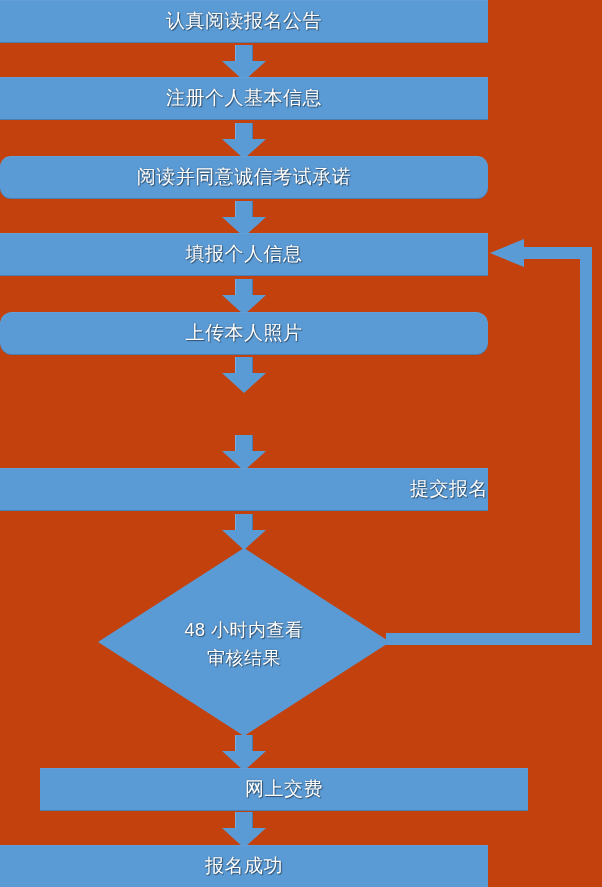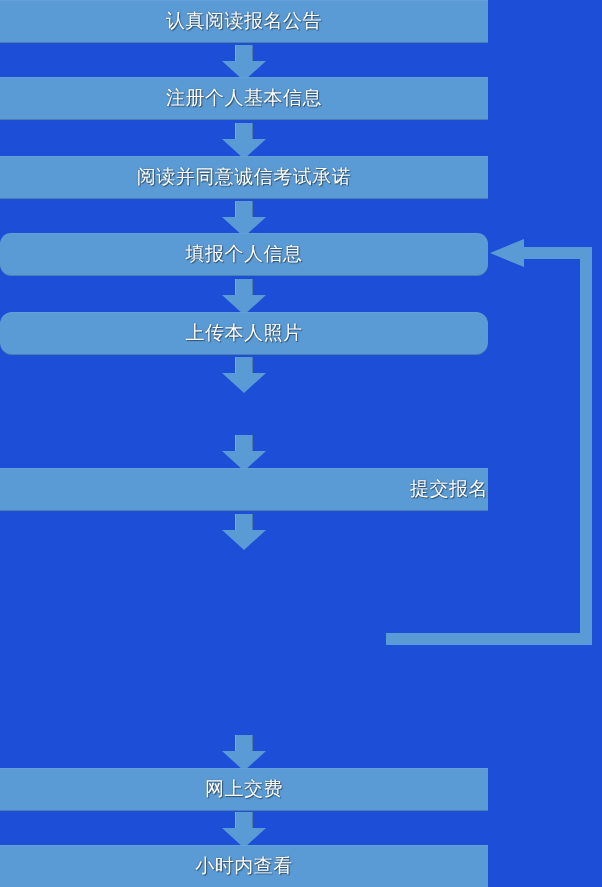--- a/index.html
+++ b/index.html
@@ -8,21 +8,21 @@
     padding: 0;
     background: #000000;
   }
   body {
     font-family: "Liberation Sans", "DejaVu Sans", sans-serif;
   }
   #canvas {
     position: relative;
     width: 602px;
     height: 887px;
-    background: #1d4ed8;
+    background: #c2410c;
     overflow: hidden;
   }
 
   
   .node-box {
     position: absolute;
     left: 0;
     width: 488px;
     height: 43px;
     background: #5B9BD5;
@@ -150,30 +150,30 @@
 
   <div class="node-box" style="top:77px;">
     <span class="node-label">注册个人基本信息</span>
   </div>
 
   <div class="arrow-down" style="top:123px;">
     <div class="shaft"></div>
     <div class="head"></div>
   </div>
 
-  <div class="node-box" style="top:156px;">
+  <div class="node-box" style="top:156px;border-radius:11px;">
     <span class="node-label">阅读并同意诚信考试承诺</span>
   </div>
 
   <div class="arrow-down" style="top:201px;">
     <div class="shaft"></div>
     <div class="head"></div>
   </div>
 
-  <div class="node-box" style="top:233px;border-radius:11px;">
+  <div class="node-box" style="top:233px;">
     <span class="node-label">填报个人信息</span>
   </div>
 
   <div class="arrow-down" style="top:279px;">
     <div class="shaft"></div>
     <div class="head"></div>
   </div>
 
   <div class="node-box" style="top:312px;border-radius:12px;">
     <span class="node-label">上传本人照片</span>
@@ -192,37 +192,44 @@
 
   <div class="node-box" style="top:468px;justify-content:flex-end;">
     <span class="node-label">提交报名</span>
   </div>
 
   <div class="arrow-down" style="top:514px;">
     <div class="shaft"></div>
     <div class="head"></div>
   </div>
 
+  <div class="node-diamond">
+    <div class="dia-shape"></div>
+    <div class="dia-text">
+      <span class="node-label">48 小时内查看</span>
+      <span class="node-label">审核结果</span>
+    </div>
+  </div>
 
   <div class="arrow-down" style="top:735px;">
     <div class="shaft"></div>
     <div class="head"></div>
   </div>
 
-  <div class="node-box" style="top:768px;">
+  <div class="node-box" style="top:768px;margin-left:40px;">
     <span class="node-label">网上交费</span>
   </div>
 
   <div class="arrow-down" style="top:812px;">
     <div class="shaft"></div>
     <div class="head"></div>
   </div>
 
   <div class="node-box" style="top:845px;">
-    <span class="node-label">小时内查看</span>
+    <span class="node-label">报名成功</span>
   </div>
 
   <div class="loop-h-bottom"></div>
   <div class="loop-v-right"></div>
   <div class="loop-h-top"></div>
   <div class="loop-arrowhead"></div>
 
 </div>
 
 </body></html>

